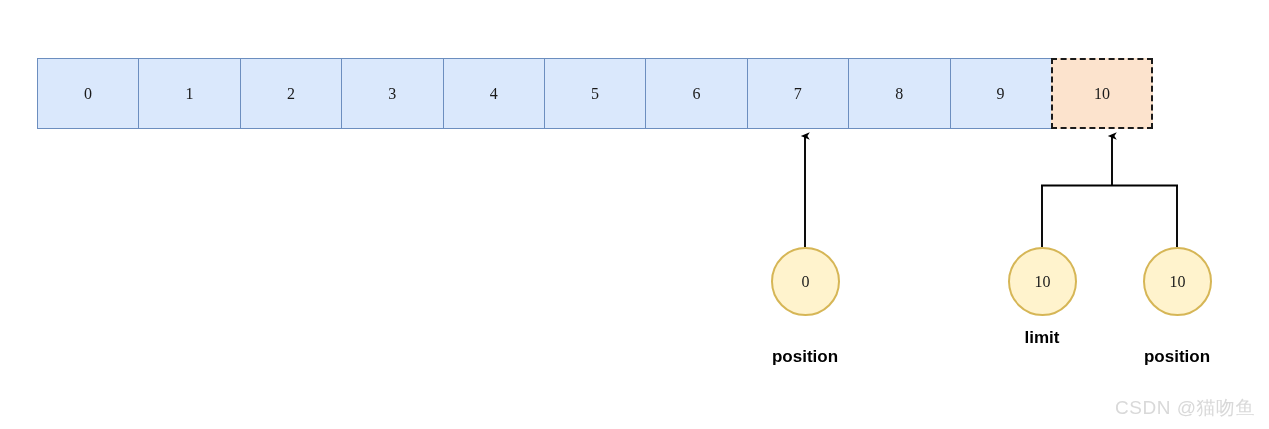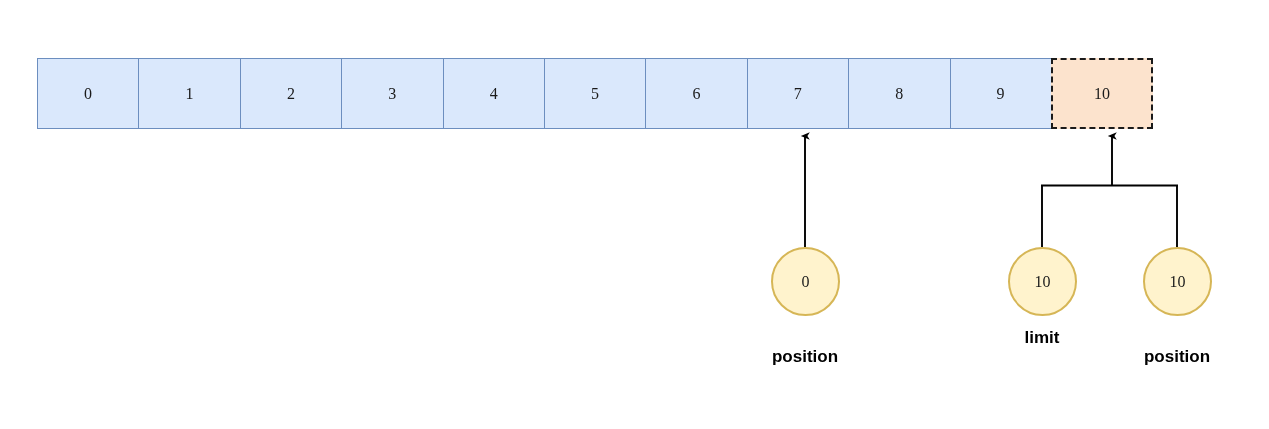--- a/index.html
+++ b/index.html
@@ -137,14 +137,15 @@
   </div>
 
   <div class="marker-node" id="node-position">0</div>
   <div class="marker-node" id="node-limit">10</div>
   <div class="marker-node" id="node-capacity">10</div>
 
   <div class="marker-label" id="label-position">position</div>
   <div class="marker-label" id="label-limit">limit</div>
   <div class="marker-label" id="label-capacity">position</div>
 
+  <div id="watermark">CSDN @猫吻鱼</div>
 
 </div>
 
 </body></html>

